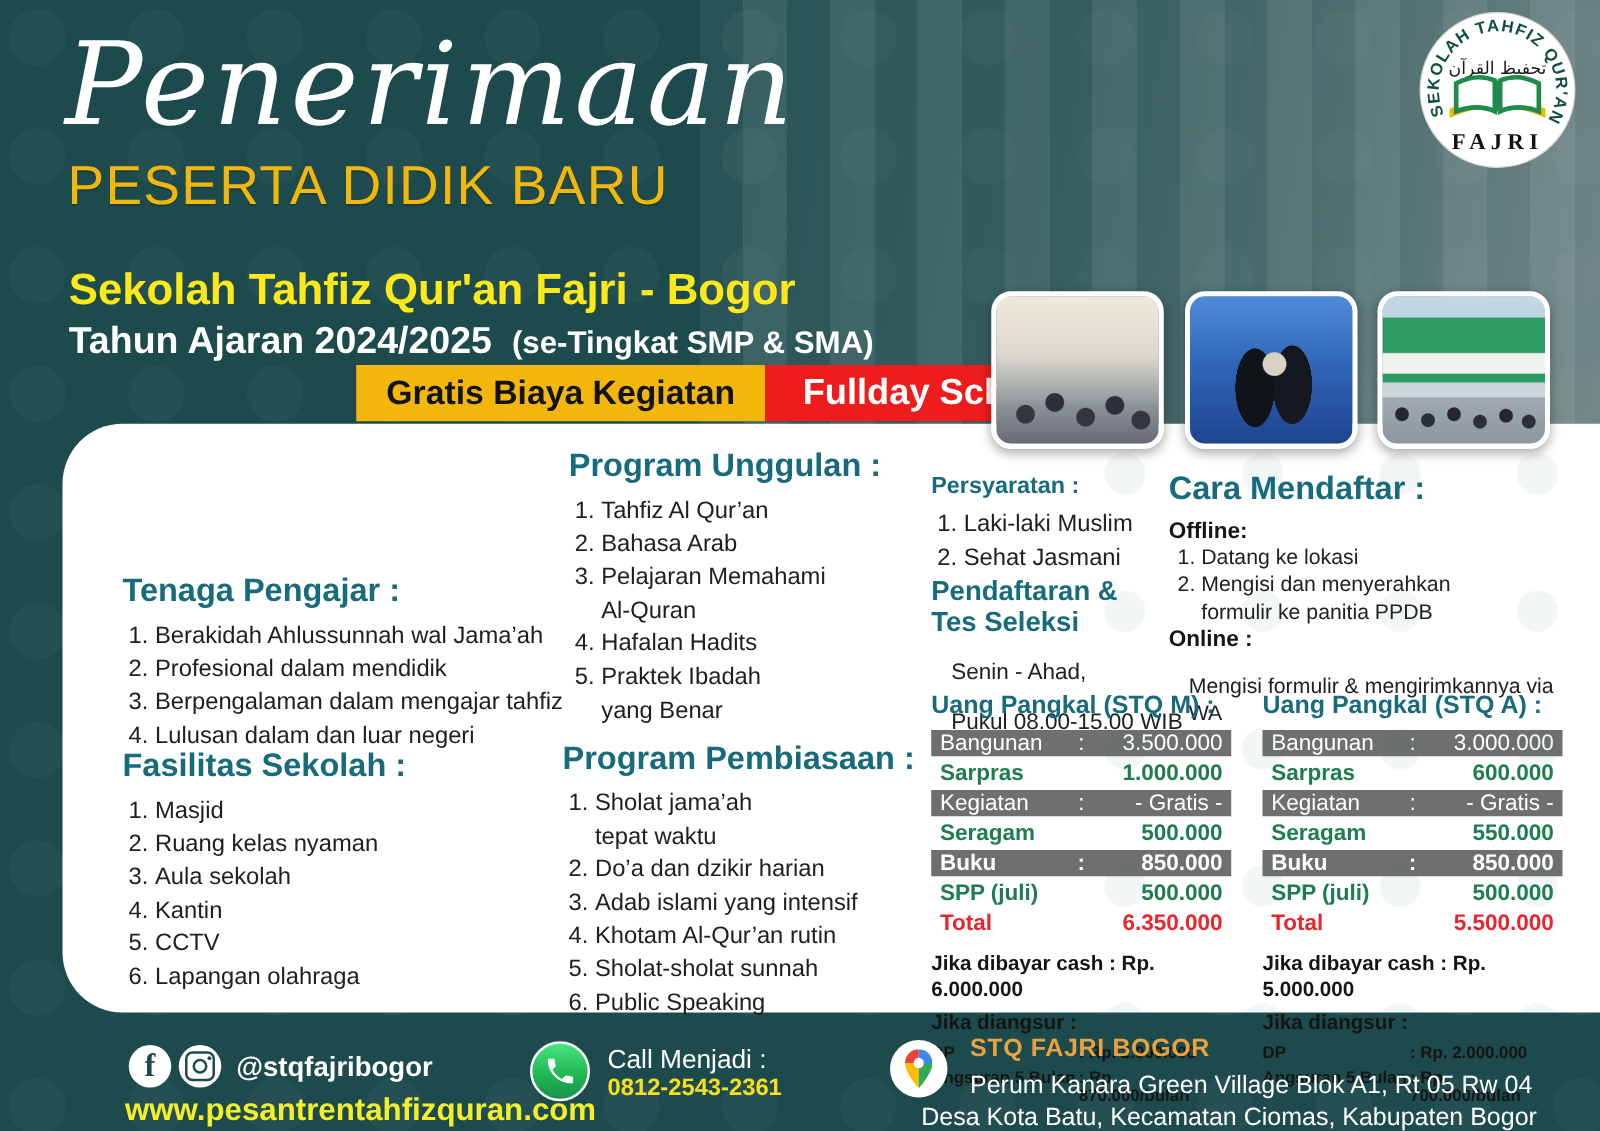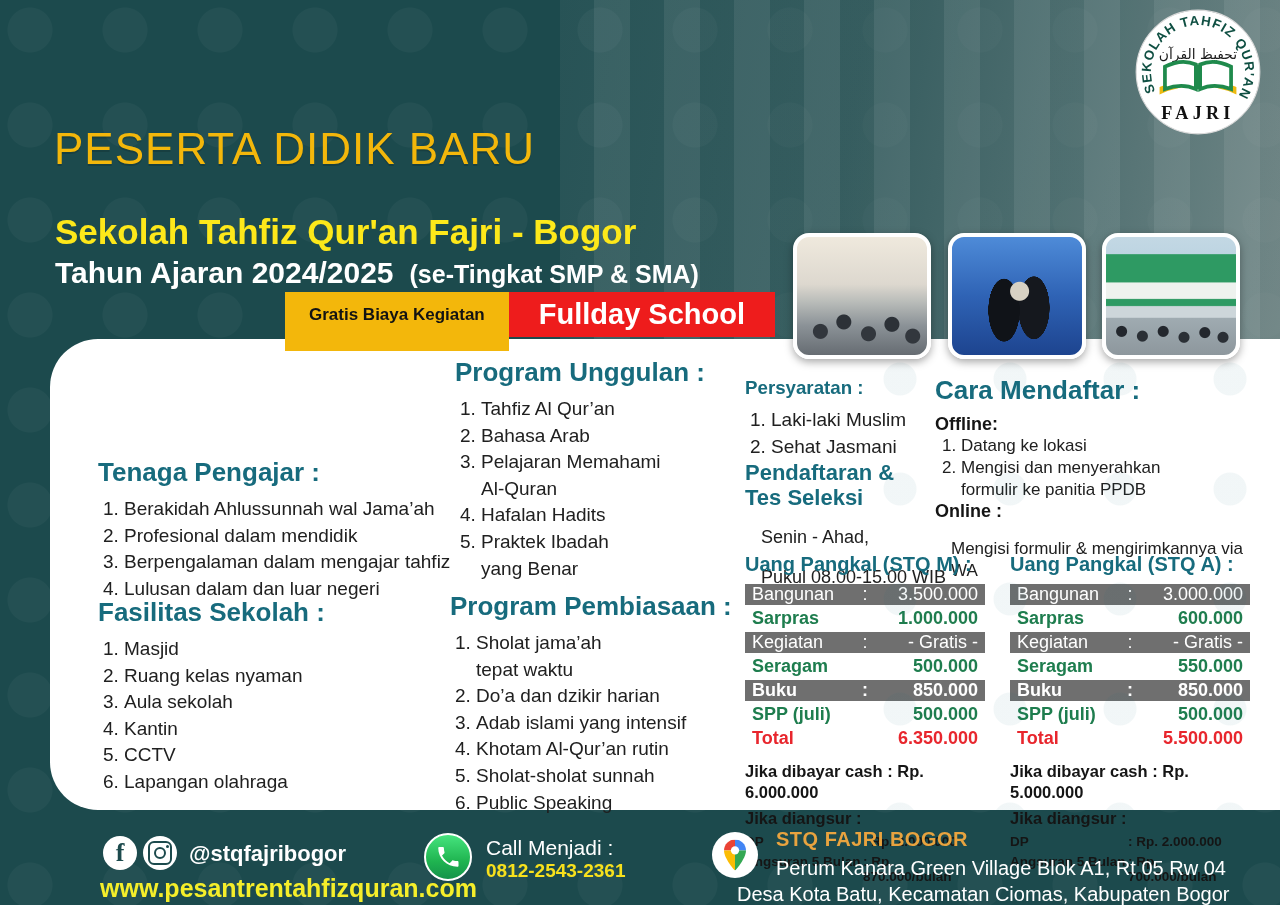--- a/index.html
+++ b/index.html
@@ -16,22 +16,22 @@
   .script-title{position:absolute;left:52px;top:14px;color:#fff;
     font-family:"DejaVu Serif",serif;font-style:italic;font-size:92px;letter-spacing:3px;}
   .main-title{position:absolute;left:54px;top:124px;color:var(--yellow,#f5bf17);
     font-size:44px;font-weight:400;letter-spacing:1px;text-shadow:0 2px 0 rgba(0,0,0,0.15);}
   .school-name{position:absolute;left:55px;top:212px;color:var(--bright_yellow,#fde81a);
     font-size:35px;font-weight:700;}
   .year-row{position:absolute;left:55px;top:256px;color:#fff;white-space:nowrap;}
   .year-row .yr{font-size:30px;font-weight:700;}
   .year-row .lv{font-size:25px;font-weight:600;margin-left:16px;}
   .badges{position:absolute;left:285px;top:292px;display:flex;z-index:3;}
-  .badge-yellow{background:var(--yellow,#f3b70b);color:#131313;font-size:17px;font-weight:700;
-    height:59px;line-height:45px;padding:0 24px;}
+  .badge-yellow{background:var(--yellow,#f3b70b);color:#131313;font-size:27px;font-weight:700;
+    height:45px;line-height:45px;padding:0 24px;}
   .badge-red{background:var(--red,#ee1c1c);color:#fff;font-size:29px;font-weight:700;
     height:45px;line-height:45px;padding:0 30px;min-width:190px;}
   
   .logo{position:absolute;right:18px;top:8px;width:128px;height:128px;z-index:5;}
   
   .photo{position:absolute;top:233px;width:138px;height:126px;border-radius:16px;
     border:4px solid #fff;box-shadow:0 3px 9px rgba(0,0,0,0.35);z-index:6;box-sizing:border-box;}
   .photo1{left:793px;background:
       radial-gradient(circle at 18% 80%, #32373d 0 7px, transparent 8px),
       radial-gradient(circle at 36% 72%, #2c3137 0 7px, transparent 8px),
@@ -107,20 +107,21 @@
   .org{position:absolute;left:776px;top:18px;color:var(--footer_gold,#e8a33f);font-size:20px;font-weight:800;letter-spacing:0.5px;}
   .addr1{position:absolute;left:776px;top:47px;color:#fff;font-size:20px;}
   .addr2{position:absolute;left:737px;top:73px;color:#fff;font-size:20px;}
 </style>
 </head>
 <body>
 
 <div class="poster">
   <div class="bg-photo"></div>
 
+  <div class="script-title">Penerimaan</div>
   <div class="main-title">PESERTA DIDIK BARU</div>
   <div class="school-name">Sekolah Tahfiz Qur'an Fajri - Bogor</div>
   <div class="year-row">
     <span class="yr">Tahun Ajaran 2024/2025</span><span class="lv">(se-Tingkat SMP &amp; SMA)</span>
   </div>
   <div class="badges">
     <div class="badge-yellow">Gratis Biaya Kegiatan</div>
     <div class="badge-red">Fullday School</div>
   </div>
 

